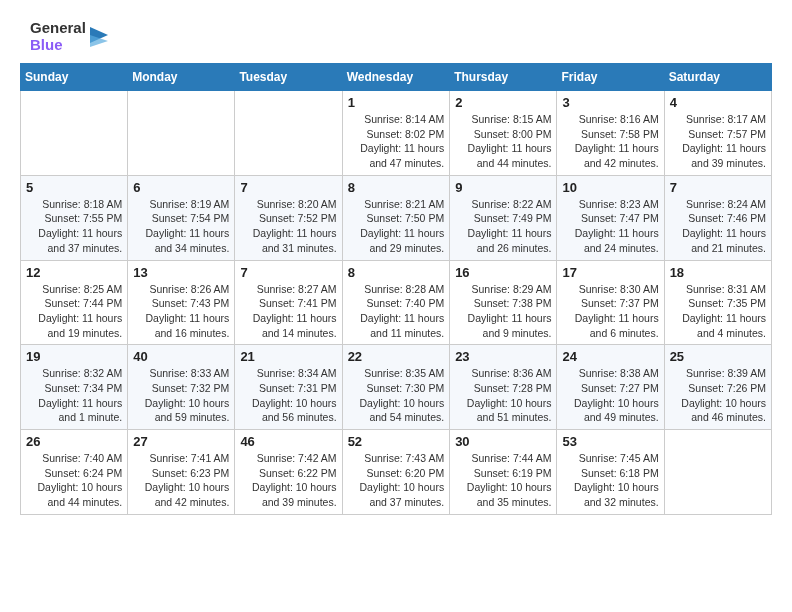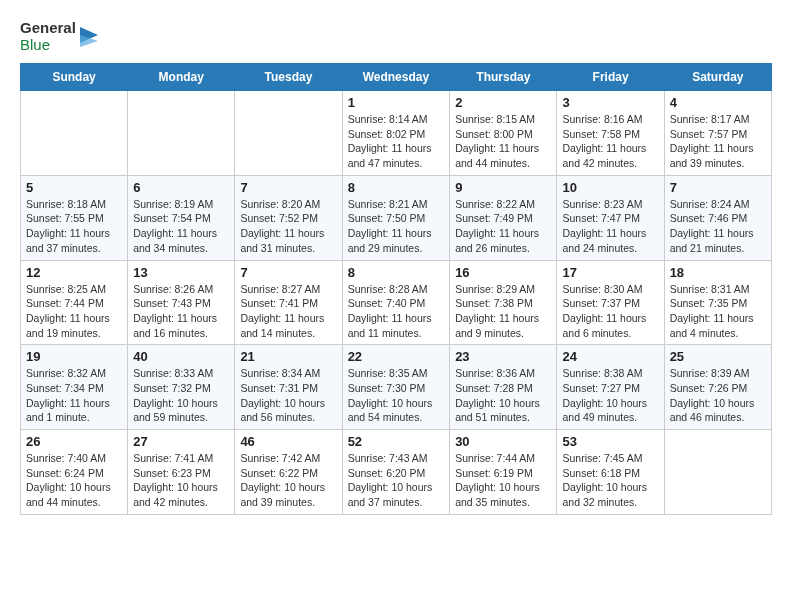--- a/index.html
+++ b/index.html
@@ -13,20 +13,21 @@
     .header-area {
       display: flex;
       justify-content: space-between;
       align-items: flex-start;
       margin-bottom: 10px;
     }
     .logo {
       display: flex;
       align-items: center;
       gap: 4px;
+      margin-left: 10px;
     }
     .title-area {
       text-align: right;
     }
     .month-title {
       font-size: 32px;
       font-weight: bold;
       color: #333;
     }
     .location-title {
@@ -36,21 +37,21 @@
     }
     .calendar {
       width: 100%;
       border-collapse: collapse;
       font-size: 11px;
     }
     .calendar th {
       background-color: #2a7ab8;
       color: white;
       padding: 6px 4px;
-      text-align: center;
+      text-align: left;
       font-size: 12px;
       font-weight: bold;
       border: 1px solid #2a7ab8;
     }
     .calendar td {
       border: 1px solid #ccc;
       vertical-align: top;
       padding: 4px 5px;
       width: 108px;
       min-height: 80px;
@@ -63,36 +64,37 @@
       font-weight: bold;
       font-size: 13px;
       color: #222;
       display: block;
       margin-bottom: 2px;
     }
     .day-info {
       color: #333;
       font-size: 10.5px;
       line-height: 1.4;
+      text-align: right;
     }
     .empty-cell {
       background: #fff !important;
     }
     .calendar tr:nth-child(even) .empty-cell {
       background: #f5f8fc !important;
     }
   </style>
 </head>
 <body>
 
 <div class="header-area">
   <div class="logo">
   <div style="line-height:1.1">
     <div style="font-size:15px;font-weight:bold;color:#333;">General</div>
-    <div style="font-size:15px;font-weight:normal;color:#15803d;">Blue</div>
+    <div style="font-size:15px;font-weight:bold;color:#8b5cf6;">Blue</div>
   </div>
   <svg width="22" height="28" viewBox="0 0 22 28">
     <polygon points="0,4 18,12 0,20" fill="#2a7ab8"></polygon>
     <polygon points="0,12 18,18 0,24" fill="#5aabde" opacity="0.7"></polygon>
   </svg>
 </div>
   <div class="title-area">
     <div class="month-title"></div>
     <div class="location-title"></div>
   </div>

